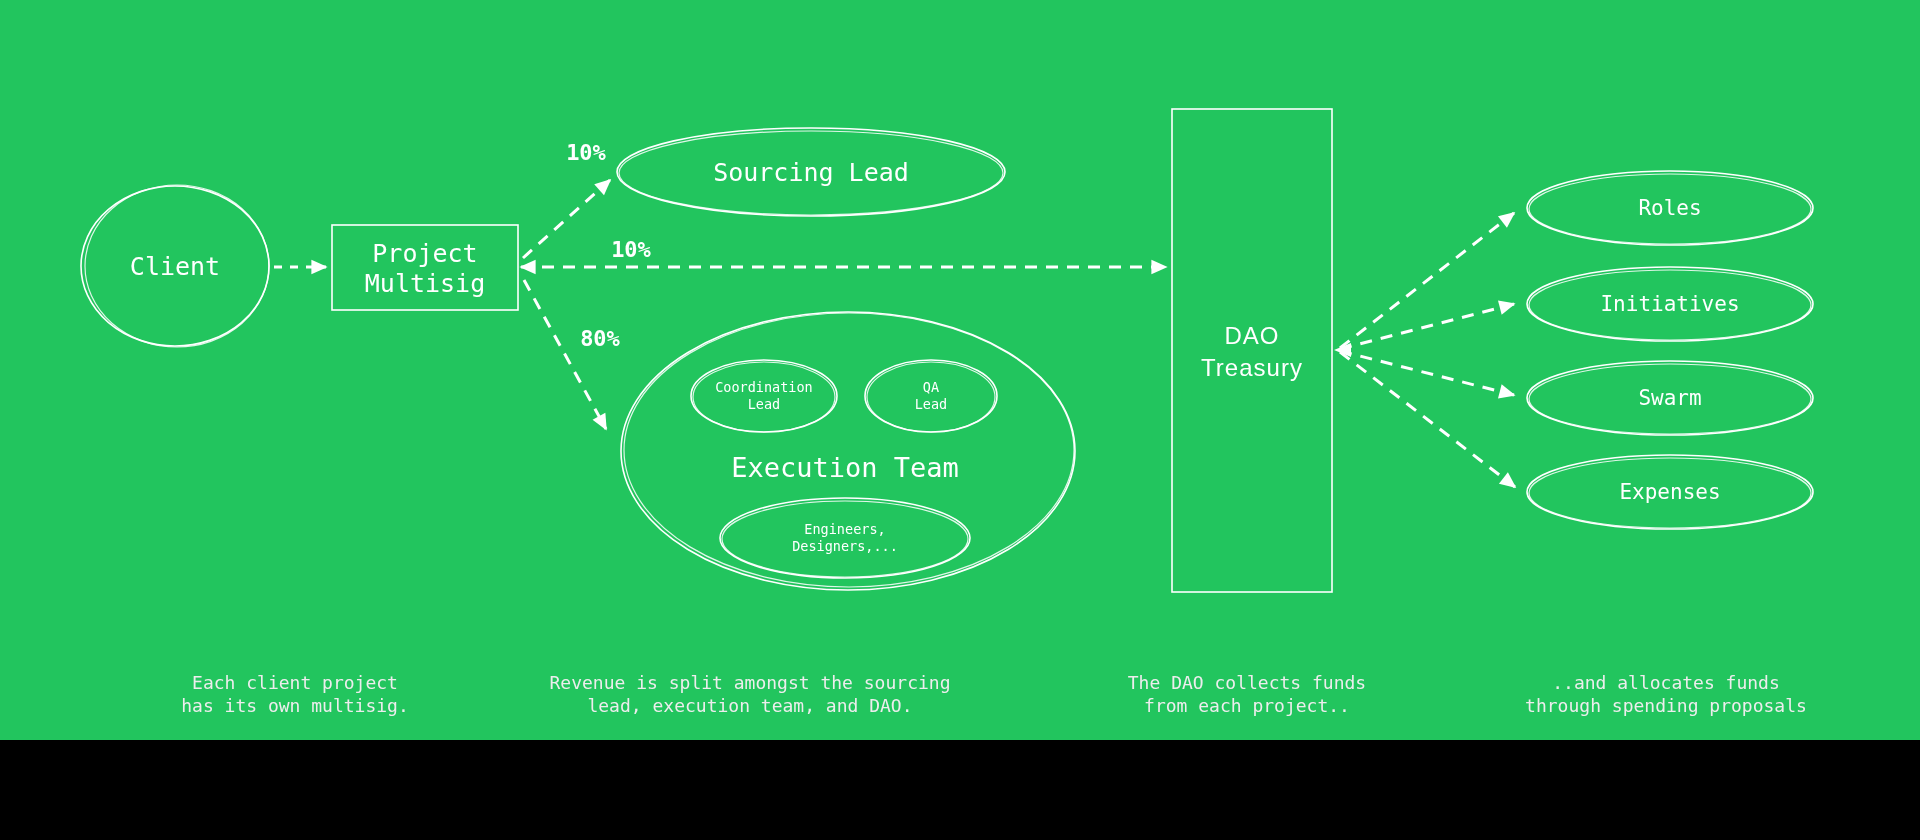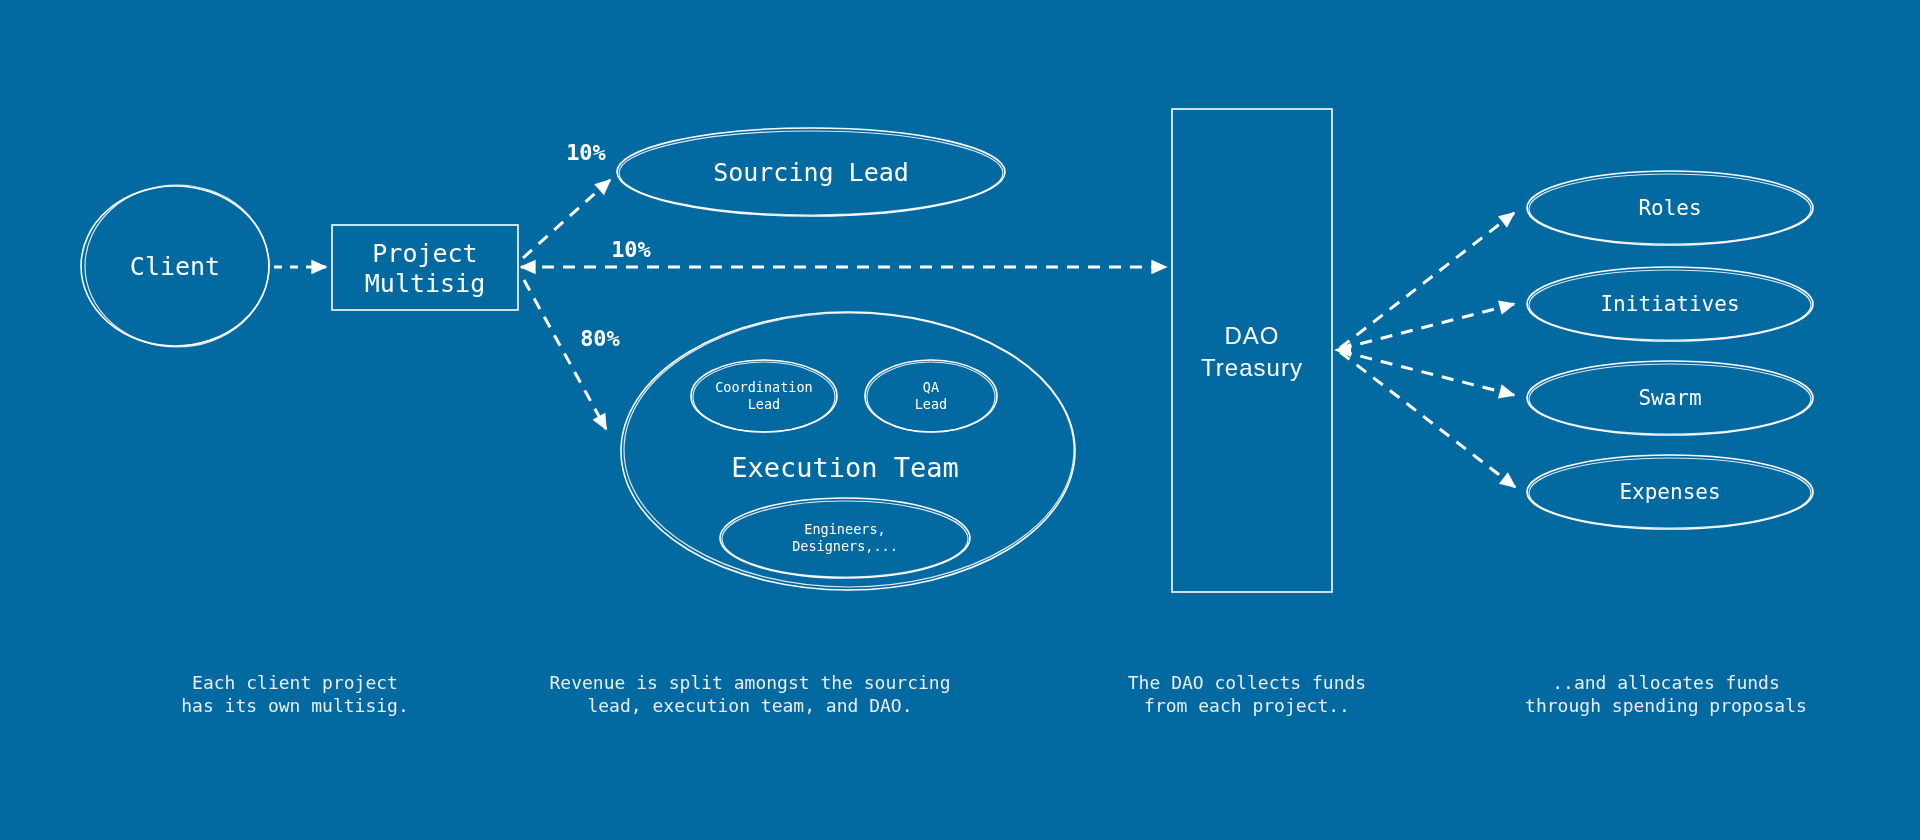--- a/index.html
+++ b/index.html
@@ -3,22 +3,22 @@
 <meta charset="utf-8">
 <style>
   html, body {
     margin: 0;
     padding: 0;
     background: #000000;
   }
   #stage {
     position: relative;
     width: 1920px;
-    height: 840px;
-    background: #0369a1;
+    height: 740px;
+    background: #22c55e;
     overflow: hidden;
     text-decoration: underline;
   }
   svg { display: block; }
   .shape {
     fill: none;
     stroke: #ffffff;
     stroke-width: 1.6;
   }
   .shape2 {

